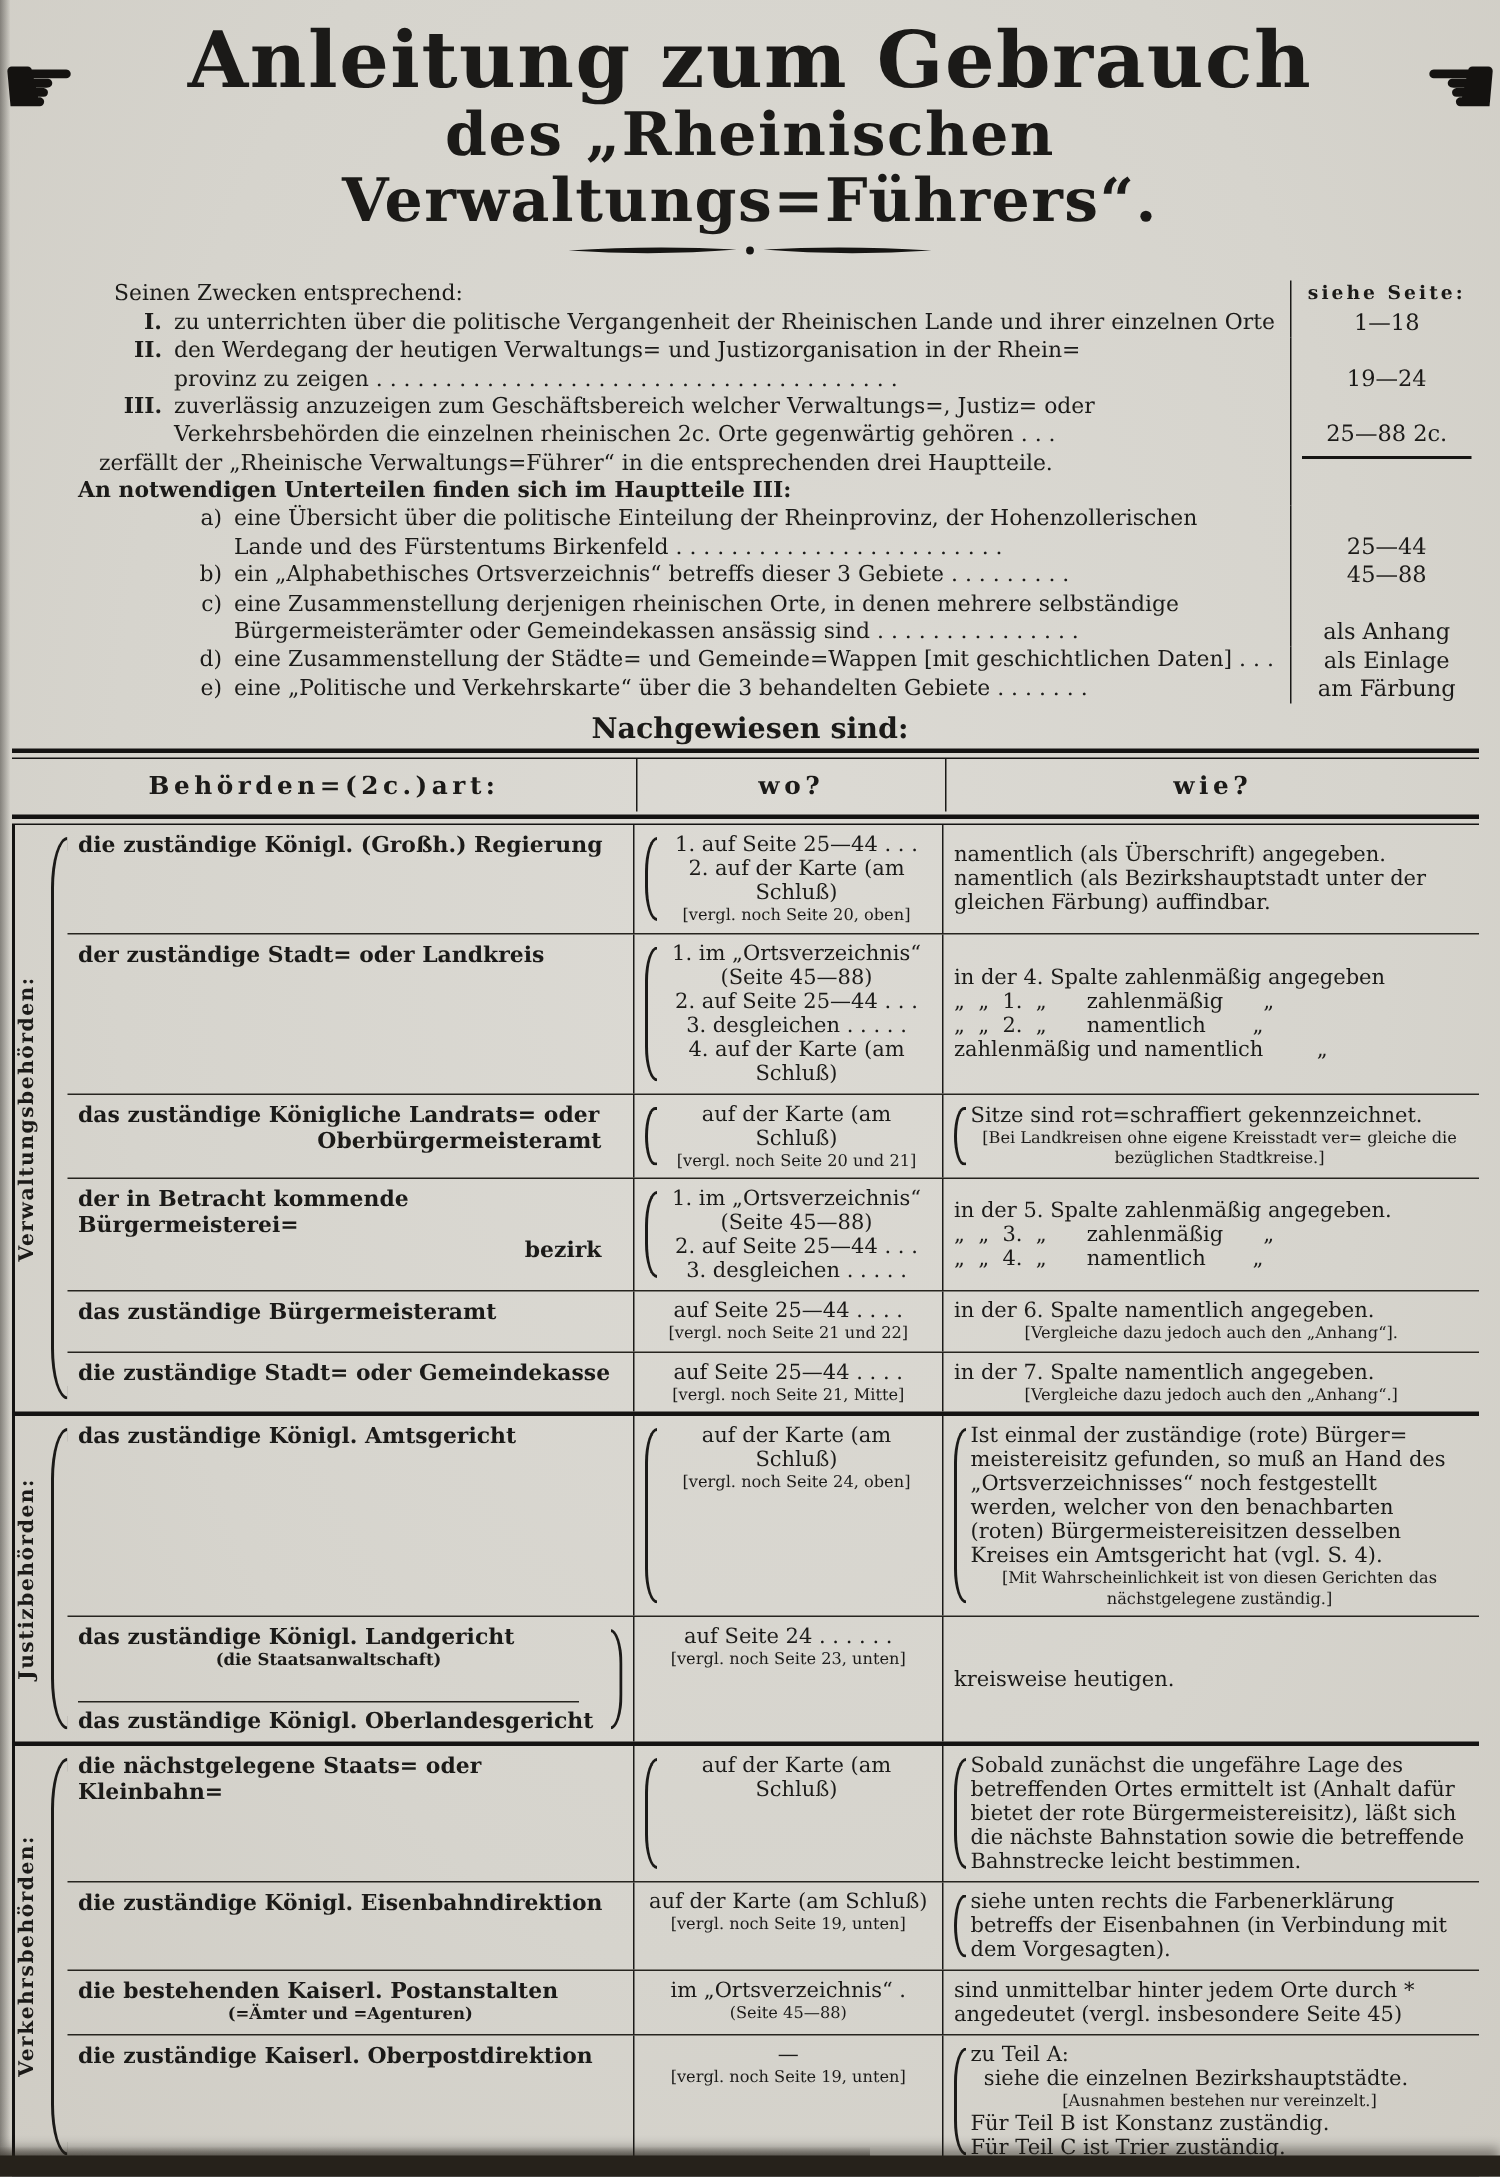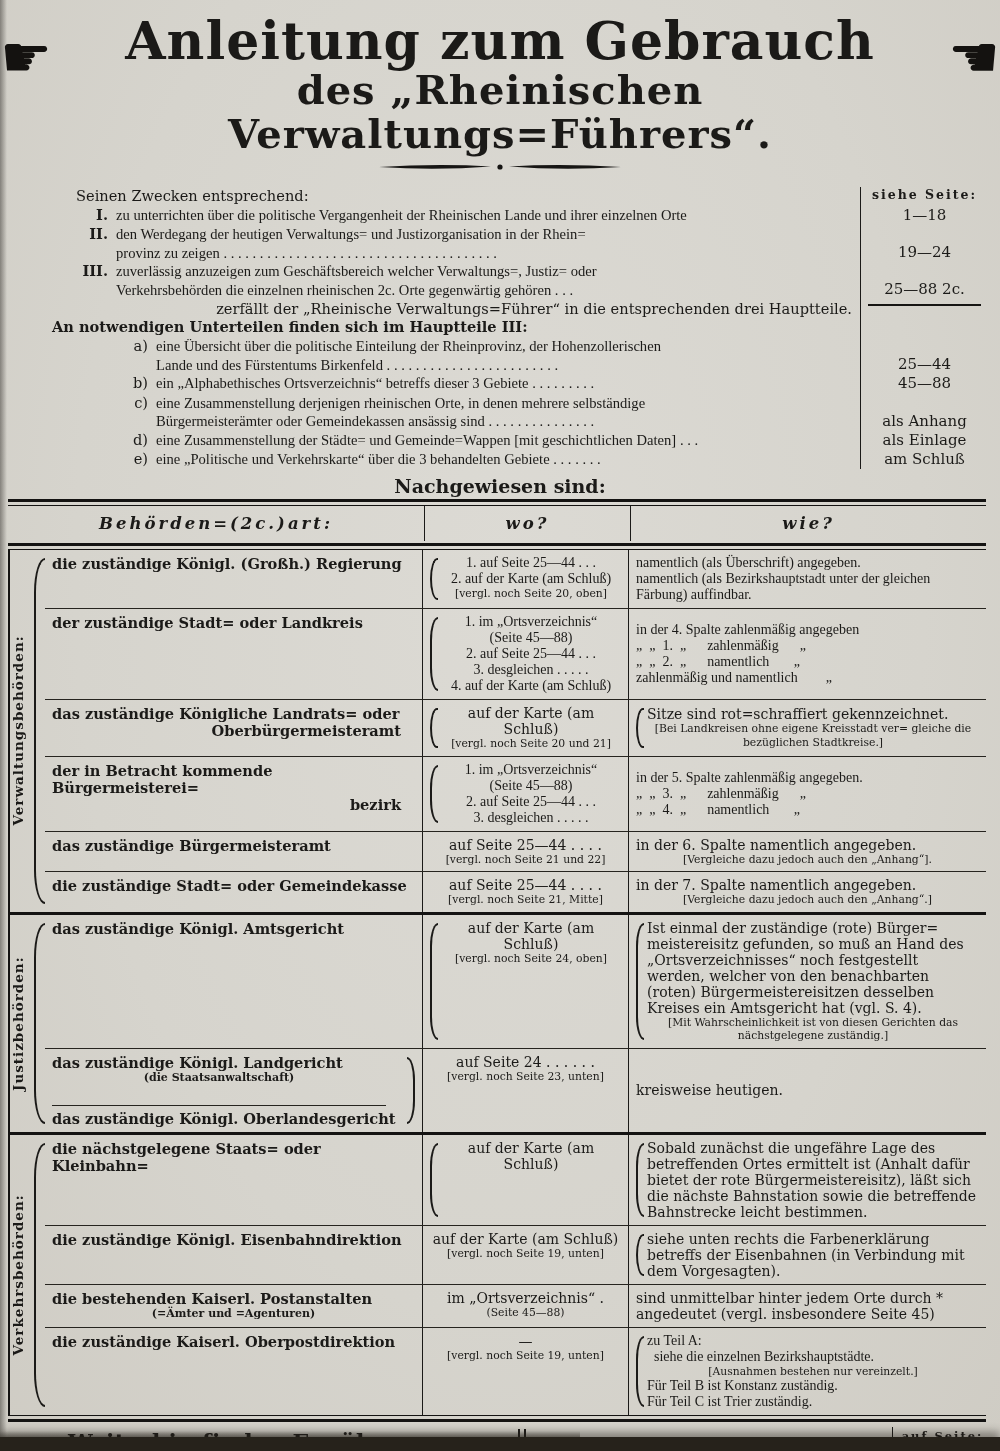--- a/index.html
+++ b/index.html
@@ -33,30 +33,30 @@
   .intro { display:grid; grid-template-columns: 1fr 128px; padding:10px 12px 4px 10px; font-size:14.6px; line-height:1.28; }
   .il { padding-right:8px; }
   .pg { border-left:1.7px solid #1b1a18; text-align:center; font-size:15px; display:flex; flex-direction:column; justify-content:flex-end; align-items:center; padding:0 2px; }
   .pg.top { justify-content:flex-start; }
   .see-label { font-weight:700; font-size:12.5px; letter-spacing:2px; }
   .item { display:flex; }
   .item .num { flex:0 0 106px; text-align:right; padding-right:8px; font-weight:700; }
   .item.abc .num { flex-basis:146px; font-weight:400; }
   .lead1 { margin-left:66px; }
   .lead2 { margin-left:42px; font-weight:700; }
-  .closing { margin-left:56px;text-align:right; }
+  .closing { margin-left:56px; }
   .intro-hr { border-top:2.6px solid #161513; width:92%; margin:4px auto; }
-  .ml { white-space:pre-wrap;font-family:Liberation Serif, serif; }
+  .ml { white-space:pre-wrap; }
 
   
   .tcaption { text-align:center; font-weight:700; font-size:19px; margin-top:2px; }
   .rule2  { height:7px; border-top:3.2px solid #141312; border-bottom:1.6px solid #141312; margin:2px 14px 0 8px; }
   .rule2b { height:7px; border-top:1.6px solid #141312; border-bottom:3.2px solid #141312; margin:0 14px 0 8px; }
   .thead { display:grid; grid-template-columns: 416px 206px 1fr; margin:0 14px 0 8px; font-weight:700; }
-  .thead .hc { text-align:center; font-size:16.5px; letter-spacing:3px; padding:8px 4px;font-style:italic; }
+  .thead .hc { text-align:center; font-size:16.5px; letter-spacing:3px; padding:8px 4px; }
   .thead .hc + .hc { border-left:1.7px solid #1b1a18; }
   .tbody { margin:0 14px 0 8px; border-left:2.6px solid #141312; }
   .group { display:flex; }
   .group + .group { border-top:3.2px solid #141312; }
   .glabel { flex:0 0 24px; writing-mode:vertical-rl; transform:rotate(180deg); text-align:center; font-weight:700; font-size:13.5px; letter-spacing:1px; padding:2px 0; }
   .gbrace { flex:0 0 11px; margin:8px 0; border-left:2.6px solid #1b1a18; border-top:2.6px solid #1b1a18; border-bottom:2.6px solid #1b1a18; border-radius:11px 0 0 11px / 34px 0 0 34px; }
   .grows { flex:1; display:flex; flex-direction:column; }
   .row { display:grid; grid-template-columns: 378px 206px 1fr; flex:1; }
   .row + .row { border-top:1.5px solid #26241f; }
   .c { padding:5px 7px; }
@@ -186,21 +186,21 @@
     </div>
     <div class="pg">
         <span>als Einlage</span>
       </div>
 
     <div class="il item abc">
       <span class="num">e)</span>
       <span class="ml">eine „Politische und Verkehrskarte“ über die 3 behandelten Gebiete . . . . . . .</span>
     </div>
     <div class="pg">
-        <span>am Schluß</span>
+        <span>am Färbung</span>
       </div>
   </section>
 
   <div class="tcaption">Nachgewiesen sind:</div>
   <div class="rule2"></div>
 
   <div class="thead">
     <div class="hc">Behörden=(2c.)art:</div>
     <div class="hc">wo?</div>
     <div class="hc">wie?</div>

